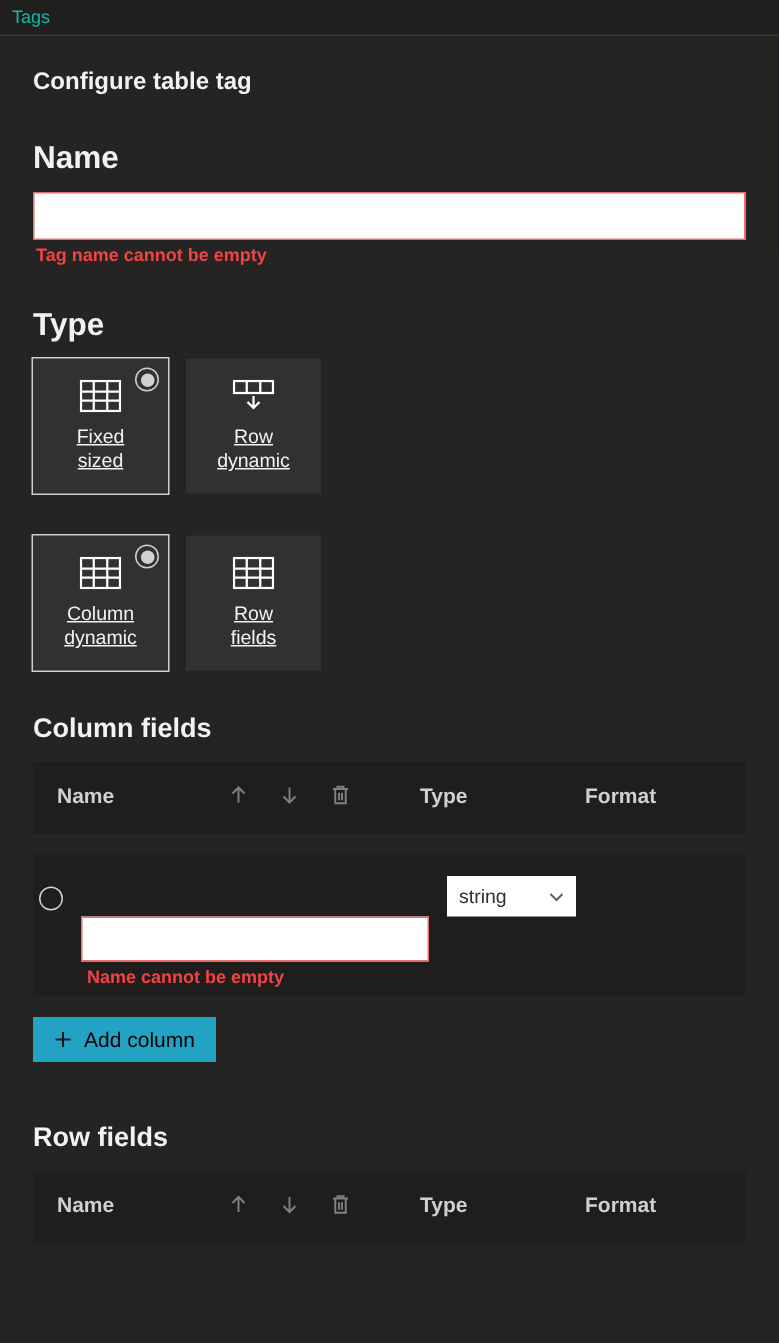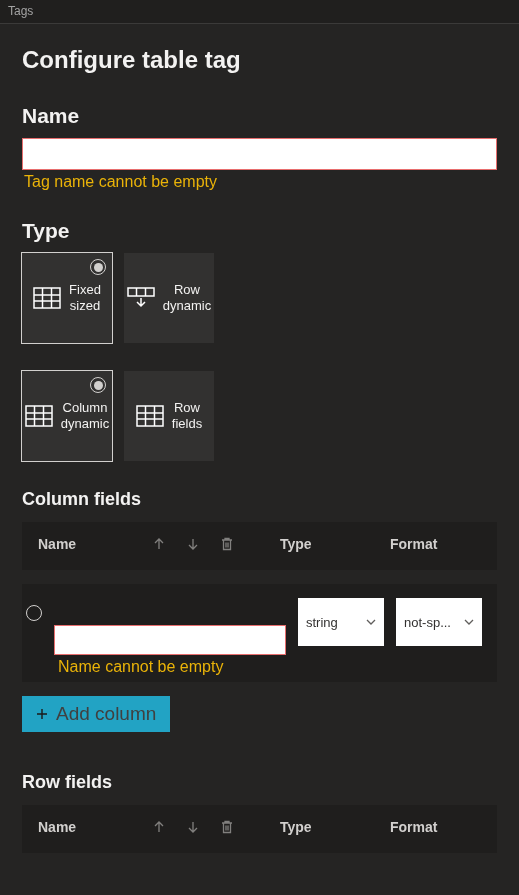--- a/index.html
+++ b/index.html
@@ -10,30 +10,30 @@
     font-family: "Segoe UI", -apple-system, sans-serif;
     color: #f3f2f1;
     overflow: hidden;
   }
   .panel-header {
     height: 24px;
     background: #201f1e;
     border-bottom: 1px solid #3b3a39;
     padding: 4px 8px;
     font-size: 12px;
-    color: #a3a3a3;
+    color: #14b8a6;
   }
   .panel-body {
     padding: 22px 22px;
     background: #252423;
     height: calc(100% - 24px);
     overflow: hidden;
   }
   h1 {
-    font-size: 24px;
+    font-size: 16px;
     font-weight: 600;
     margin-bottom: 30px;
   }
   h2 {
     font-size: 21px;
     font-weight: 600;
     margin-bottom: 10px;
   }
   h3 {
     font-size: 18px;
@@ -48,39 +48,41 @@
     height: 32px;
     background: #fff;
     border: 1px solid #e86e6e;
     color: #000;
     padding: 0 6px;
     font-size: 14px;
     outline: none;
   }
   .text-input.caret { caret-color: #000; }
   .error-text {
-    color: #eab308;
-    font-size: 16px;
+    color: #ef4444;
+    font-size: 12px;
     margin-top: 3px;
     margin-left: 2px;
+    font-weight: bold;
   }
 
   
   .tile-row { display: flex; gap: 12px; }
   .tile {
     width: 90px;
     height: 90px;
     background: #323130;
     display: flex;
-    flex-direction: row;
+    flex-direction: column;
     align-items: center;
     justify-content: center;
     gap: 8px;
     position: relative;
     cursor: pointer;
+    text-decoration: underline;
   }
   .tile.selected { outline: 1px solid #d2d0ce; }
   .tile .radio {
     position: absolute;
     top: 6px;
     right: 6px;
     width: 16px;
     height: 16px;
     border: 1.5px solid #d2d0ce;
     border-radius: 50%;
@@ -134,42 +136,42 @@
     height: 16px;
     border: 1.5px solid #d2d0ce;
     border-radius: 50%;
     flex: none;
     margin-top: 7px;
   }
   .row-name-wrap { width: 232px; margin-top: 27px; }
   .row-name-wrap .text-input { height: 30px; }
   .row-name-wrap .error-text { margin-left: 4px; }
   .dropdown {
-    height: 48px;
+    height: 27px;
     width: 86px;
     background: #fff;
     color: #323130;
     display: flex;
     align-items: center;
     justify-content: space-between;
     padding: 0 8px;
     font-size: 13px;
     cursor: pointer;
     overflow: hidden;
   }
   .dropdown span { white-space: nowrap; overflow: hidden; text-overflow: ellipsis; }
   .dropdown svg { flex: none; margin-left: 6px; }
 
   .add-btn {
     display: inline-flex;
     align-items: center;
     gap: 8px;
     background: #22a3c4;
-    color: #404040;
-    font-size: 19px;
+    color: #000000;
+    font-size: 14px;
     padding: 7px 14px;
     border: none;
     cursor: pointer;
   }
   .add-btn svg { stroke: #1b1a19; }
 </style>
 </head>
 <body>
 
 <div class="panel-header">
@@ -269,26 +271,20 @@
       <div class="row-name-wrap">
         <input class="text-input" type="text" value="" style="">
         <div class="error-text">Name cannot be empty</div>
       </div>
       <div class="dropdown">
         <span>string</span>
         <svg width="10" height="6" viewBox="0 0 10 6" fill="none" stroke="#605e5c" stroke-width="1.3">
             <path d="M1 1l4 4 4-4"></path>
           </svg>
       </div>
-      <div class="dropdown">
-        <span>not-sp...</span>
-        <svg width="10" height="6" viewBox="0 0 10 6" fill="none" stroke="#605e5c" stroke-width="1.3">
-            <path d="M1 1l4 4 4-4"></path>
-          </svg>
-      </div>
     </div>
 
     <div style="height:14px"></div>
     <button class="add-btn">
       <svg width="12" height="12" viewBox="0 0 12 12" fill="none" stroke="#1b1a19" stroke-width="1.4">
           <path d="M6 1v10M1 6h10"></path>
         </svg>
       <span>Add column</span>
     </button>
   </div>

